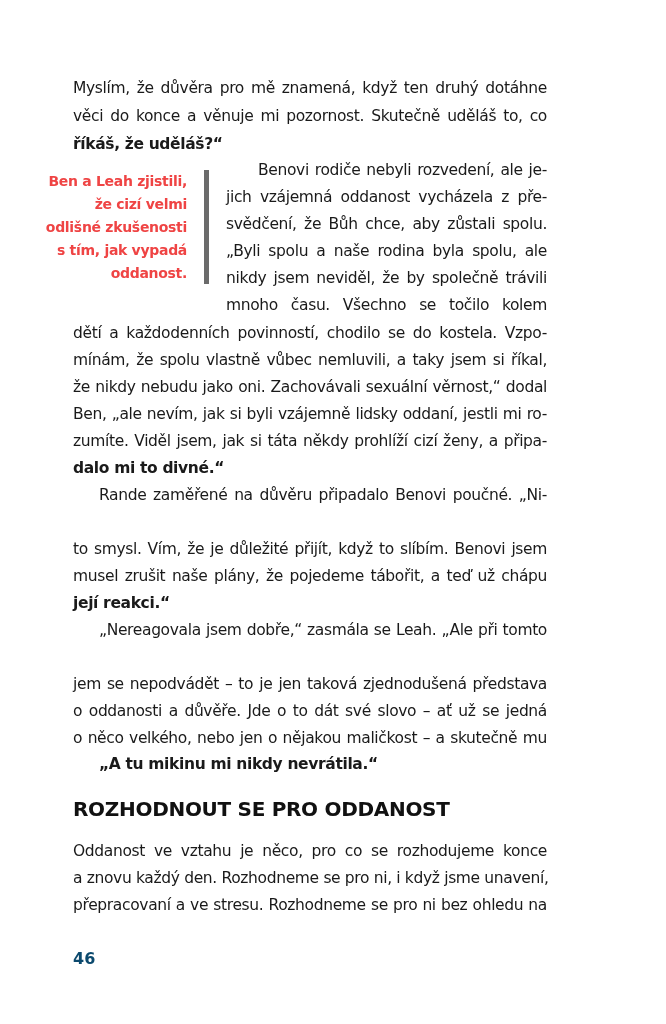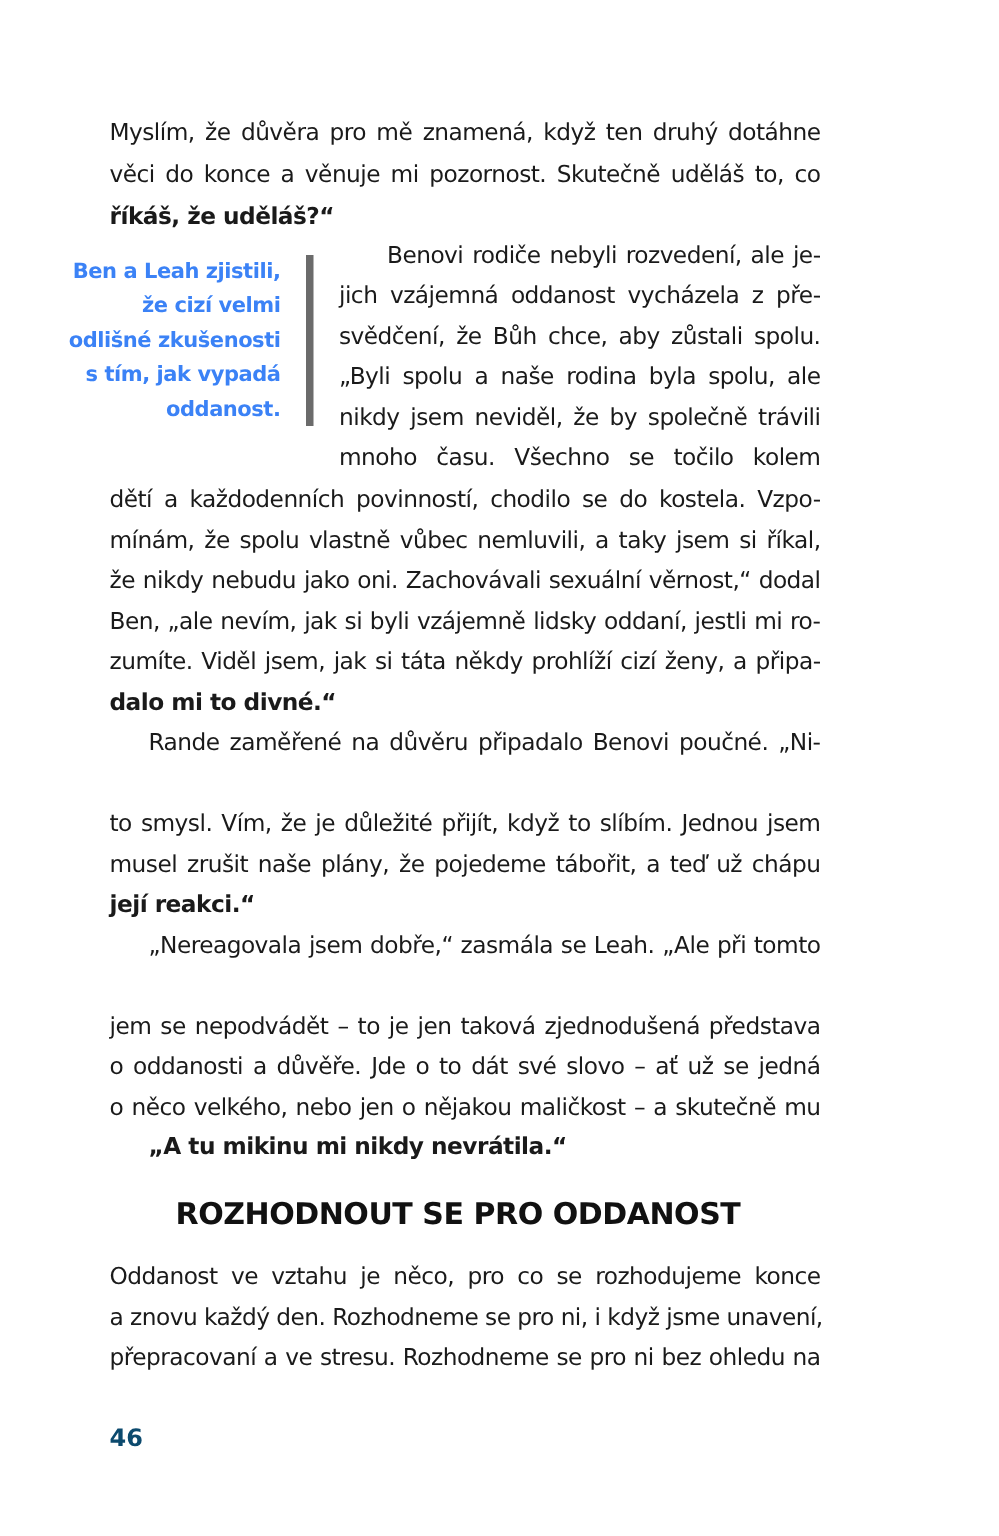--- a/index.html
+++ b/index.html
@@ -14,31 +14,31 @@
     white-space: nowrap; text-align: justify; text-align-last: justify;
     letter-spacing: -0.35px;
   }
   .line.last { text-align-last: left; font-weight: bold; }
   .line.indent { padding-left: 26px; width: 448px; }
   .line.narrow { left: 226px; width: 321px; }
   .line.narrow.indent { padding-left: 32px; width: 289px; }
   .pull {
     position: absolute; left: 30px; width: 157px;
     font-size: 14px; font-weight: bold; line-height: 23px; text-align: right;
-    color: #3b82f6; letter-spacing: -0.3px;
+    color: #ef4444; letter-spacing: -0.3px;
   }
   .pull div { white-space: nowrap; }
   .pull-bar {
     position: absolute; left: 204px; top: 170px; width: 5px; height: 114px;
     background: #6b6b6b;
   }
   .heading {
     position: absolute; left: 73px; top: 797px;
     font-family: "DejaVu Sans", sans-serif; font-weight: bold; font-size: 20px;
-    letter-spacing: -0.3px; color: #111; white-space: nowrap; margin-left: 44px;
+    letter-spacing: -0.3px; color: #111; white-space: nowrap;
   }
   .page-number {
     position: absolute; left: 73px; top: 949px;
     font-size: 16px; font-weight: bold; color: #0c4a6e;
   }
 </style>
 </head>
 <body>
 
 <div class="page">
@@ -64,21 +64,21 @@
   <div class="line narrow" style="top:291px">mnoho času. Všechno se točilo kolem</div>
 
   <div class="line" style="top:319px">dětí a každodenních povinností, chodilo se do kostela. Vzpo-</div>
   <div class="line" style="top:346px">mínám, že spolu vlastně vůbec nemluvili, a taky jsem si říkal,</div>
   <div class="line" style="top:373px">že nikdy nebudu jako oni. Zachovávali sexuální věrnost,“ dodal</div>
   <div class="line" style="top:400px">Ben, „ale nevím, jak si byli vzájemně lidsky oddaní, jestli mi ro-</div>
   <div class="line" style="top:427px">zumíte. Viděl jsem, jak si táta někdy prohlíží cizí ženy, a připa-</div>
   <div class="line last" style="top:454px">dalo mi to divné.“</div>
 
   <div class="line indent" style="top:481px">Rande zaměřené na důvěru připadalo Benovi poučné. „Ni-</div>
-  <div class="line" style="top:535px">to smysl. Vím, že je důležité přijít, když to slíbím. Jednou jsem</div>
+  <div class="line" style="top:535px">to smysl. Vím, že je důležité přijít, když to slíbím. Benovi jsem</div>
   <div class="line" style="top:562px">musel zrušit naše plány, že pojedeme tábořit, a teď už chápu</div>
   <div class="line last" style="top:589px">její reakci.“</div>
 
   <div class="line indent" style="top:616px">„Nereagovala jsem dobře,“ zasmála se Leah. „Ale při tomto</div>
   <div class="line" style="top:670px">jem se nepodvádět – to je jen taková zjednodušená představa</div>
   <div class="line" style="top:697px">o oddanosti a důvěře. Jde o to dát své slovo – ať už se jedná</div>
   <div class="line" style="top:724px">o něco velkého, nebo jen o nějakou maličkost – a skutečně mu</div>
 
   <div class="line indent last" style="top:750px">„A tu mikinu mi nikdy nevrátila.“</div>
 

